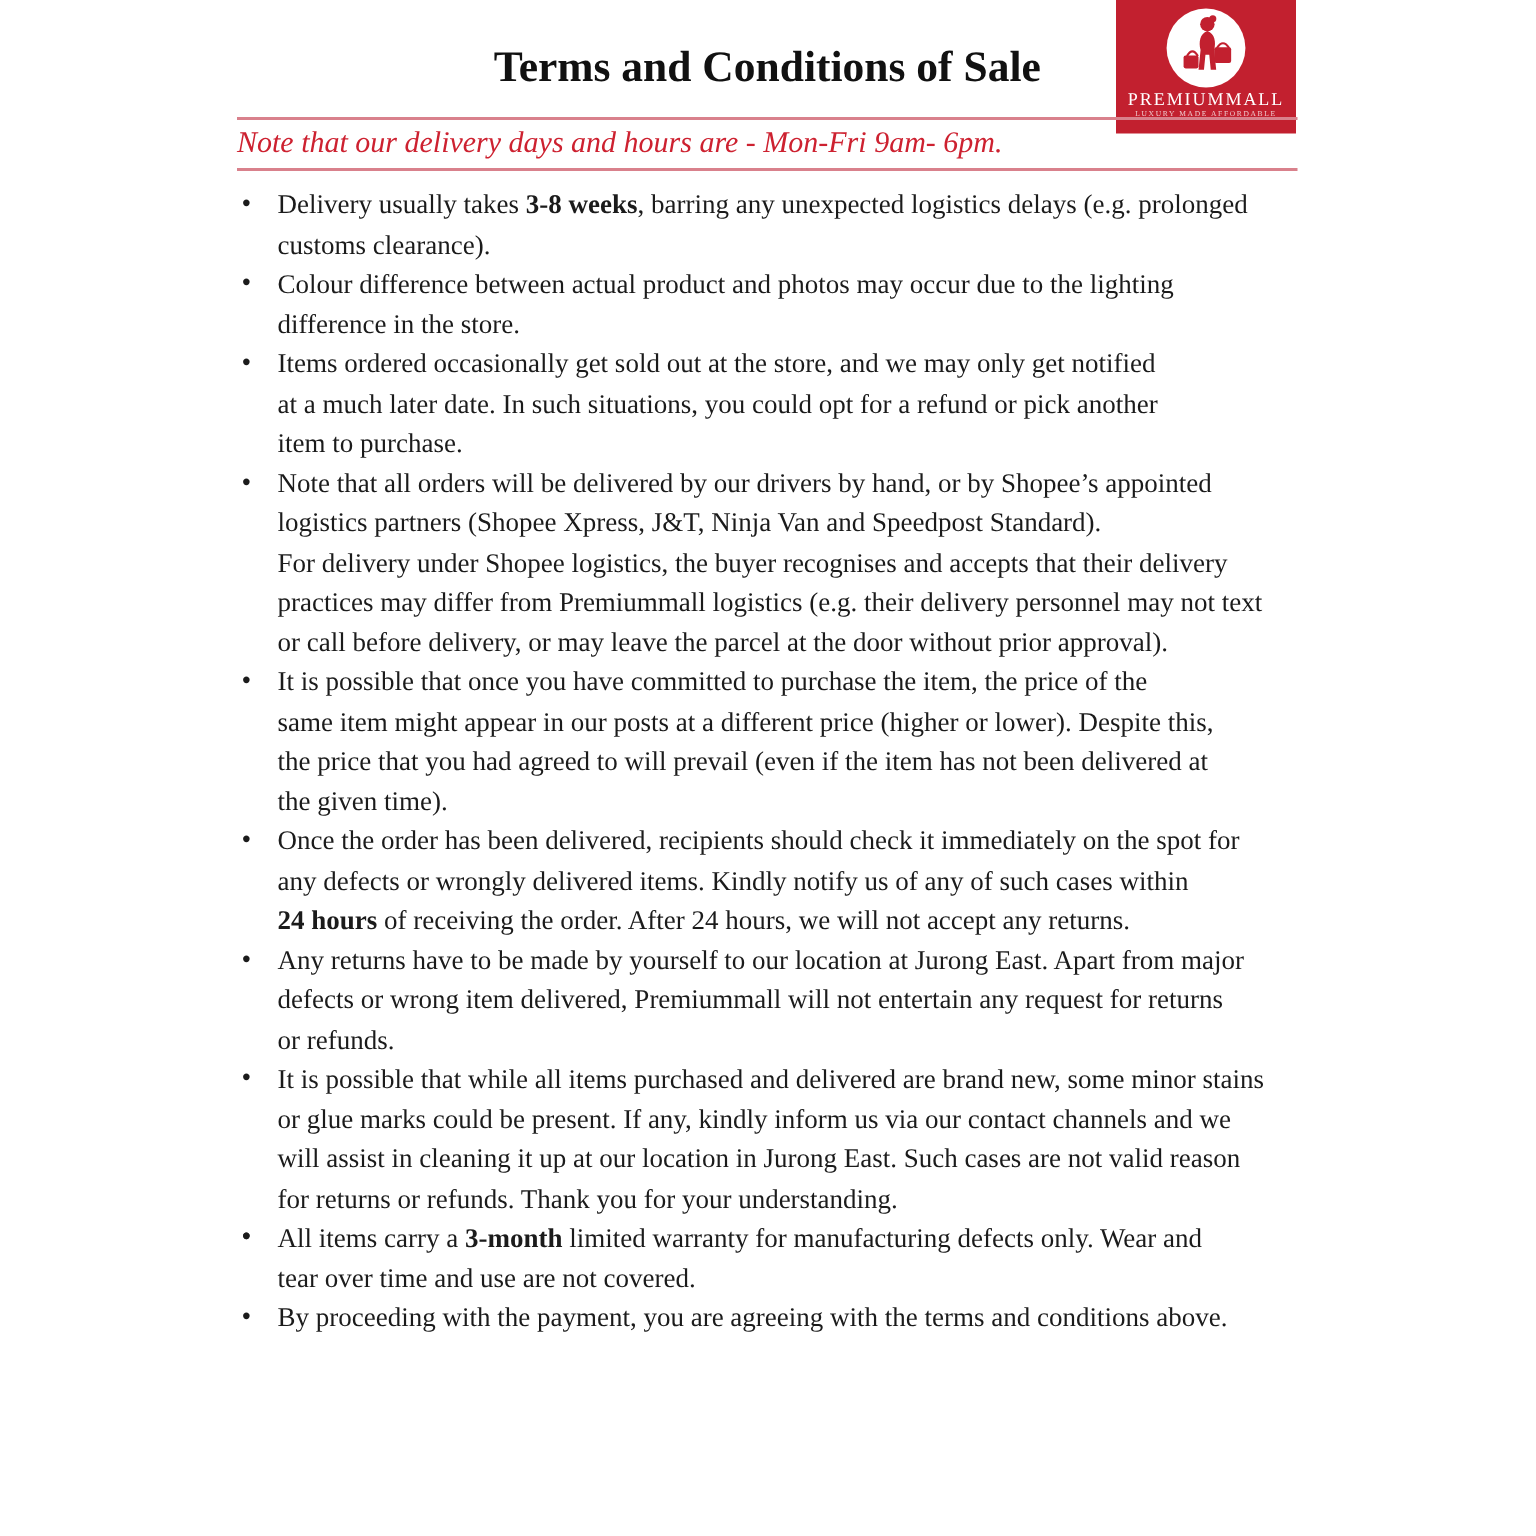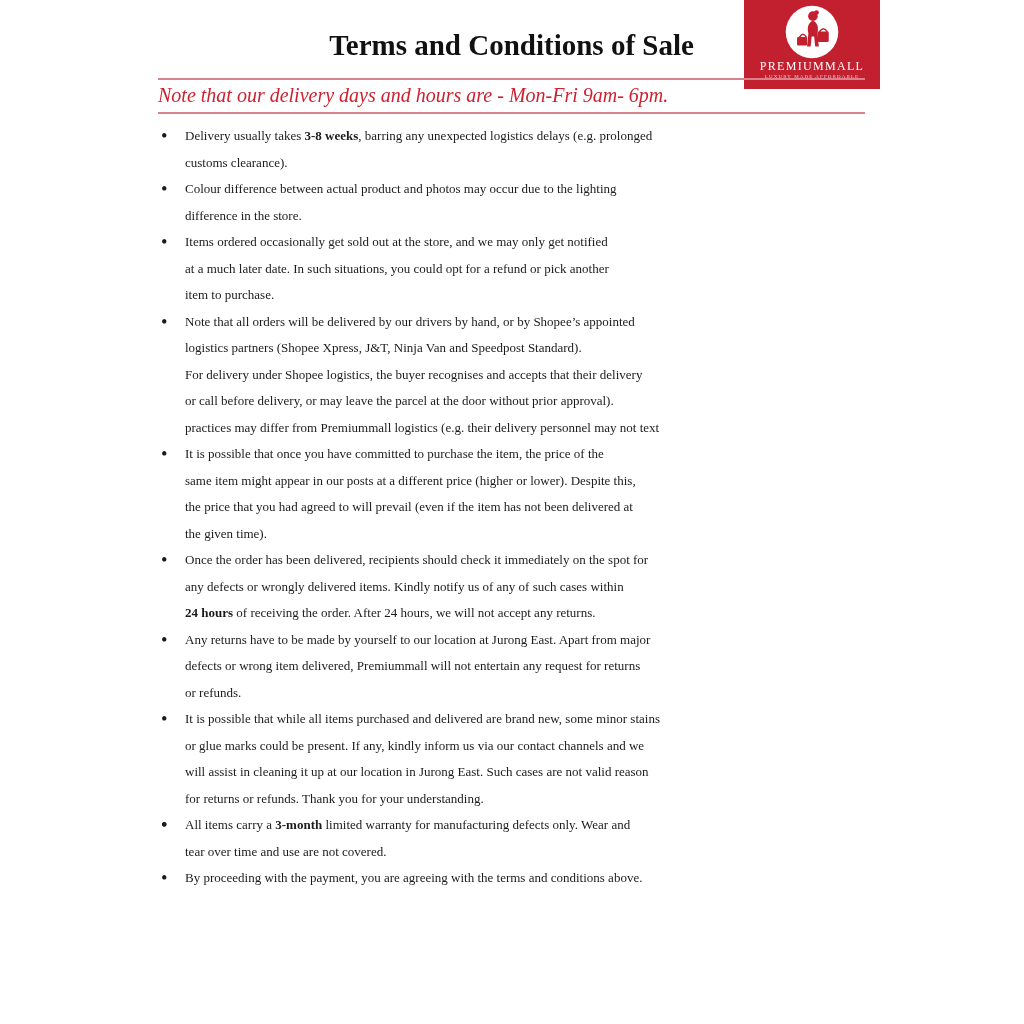--- a/index.html
+++ b/index.html
@@ -11,21 +11,21 @@
     background: #ffffff;
     font-family: "Liberation Serif", "DejaVu Serif", serif;
     color: #1b1b1b;
     overflow: hidden;
   }
   
   .logo {
     position: absolute;
     left: 744px;
     top: 0;
-    width: 136px;
+    width: 120px;
     height: 89px;
     background: var(--logo-bg, #c2202f);
     text-align: center;
   }
   .logo-circle {
     display: block;
     margin: 3px auto 0 auto;
     width: 58px;
     height: 58px;
   }
@@ -85,21 +85,21 @@
   .term::before {
     content: "\2022";
     position: absolute;
     left: 3px;
     top: 0;
     font-size: 18.5px;
     line-height: 26.5px;
     color: #1b1b1b;
   }
   .line {
-    font-size: 13px;
+    font-size: 18px;
     line-height: 26.5px;
     white-space: nowrap;
   }
   .line b { font-weight: bold; }
 </style>
 </head>
 <body>
 
 <div class="page">
 
@@ -138,22 +138,22 @@
         </li>
         <li class="term">
           <div class="line"><span>Items ordered occasionally get sold out at the store, and we may only get notified</span></div>
           <div class="line"><span>at a much later date. In such situations, you could opt for a refund or pick another</span></div>
           <div class="line"><span>item to purchase.</span></div>
         </li>
         <li class="term">
           <div class="line"><span>Note that all orders will be delivered by our drivers by hand, or by Shopee’s appointed</span></div>
           <div class="line"><span>logistics partners (Shopee Xpress, J&amp;T, Ninja Van and Speedpost Standard).</span></div>
           <div class="line"><span>For delivery under Shopee logistics, the buyer recognises and accepts that their delivery</span></div>
+          <div class="line"><span>practices may differ from Premiummall logistics (e.g. their delivery personnel may not text</span></div>
           <div class="line"><span>or call before delivery, or may leave the parcel at the door without prior approval).</span></div>
-          <div class="line"><span>practices may differ from Premiummall logistics (e.g. their delivery personnel may not text</span></div>
         </li>
         <li class="term">
           <div class="line"><span>It is possible that once you have committed to purchase the item, the price of the</span></div>
           <div class="line"><span>same item might appear in our posts at a different price (higher or lower). Despite this,</span></div>
           <div class="line"><span>the price that you had agreed to will prevail (even if the item has not been delivered at</span></div>
           <div class="line"><span>the given time).</span></div>
         </li>
         <li class="term">
           <div class="line"><span>Once the order has been delivered, recipients should check it immediately on the spot for</span></div>
           <div class="line"><span>any defects or wrongly delivered items. Kindly notify us of any of such cases within</span></div>

